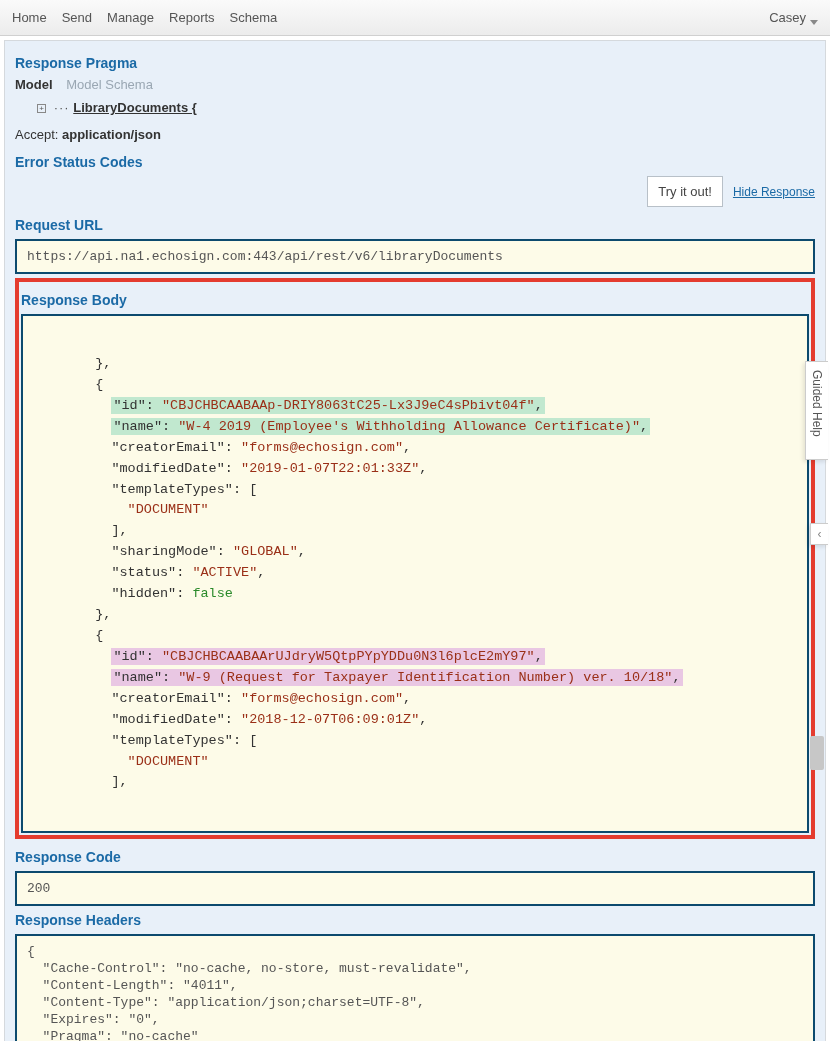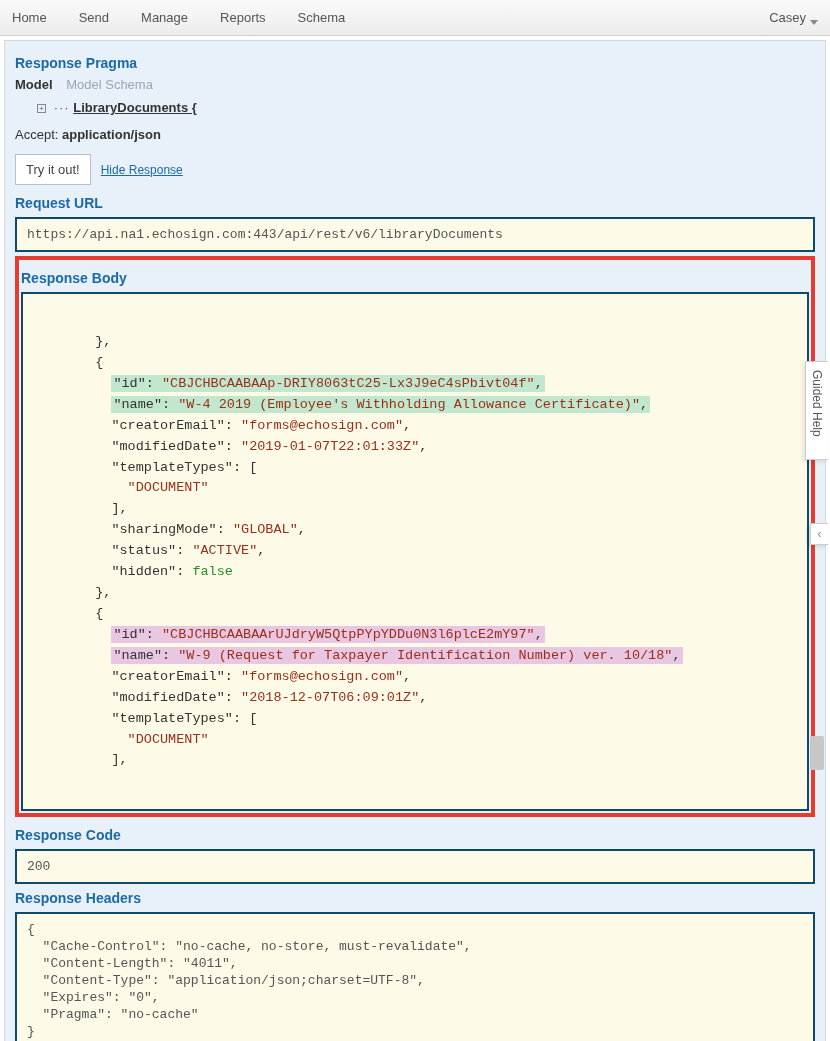--- a/index.html
+++ b/index.html
@@ -1,37 +1,37 @@
 <!DOCTYPE html>
 <html><head>
 <meta charset="utf-8">
 <style>
 * { box-sizing: border-box; margin: 0; padding: 0; }
 body { font-family: "Segoe UI", Arial, sans-serif; font-size: 13px; color: #333; background: #fff; width: 830px; }
 .topbar { display: flex; align-items: center; height: 36px; background: linear-gradient(#fafafa,#ececec); border-bottom: 1px solid #d0d0d0; padding: 0 12px; }
-.topbar .nav { display: flex; gap: 32px; }
+.topbar .nav { display: flex; gap: 15px; }
 .topbar .nav span { color: #555; cursor: pointer; }
 .topbar .spacer { flex: 1; }
 .topbar .user { color: #555; cursor: pointer; display: flex; align-items: flex-end; gap: 4px; }
 .caret-down { width: 0; height: 0; border-left: 4px solid transparent; border-right: 4px solid transparent; border-top: 5px solid #888; }
 .page { background: #e8f0f9; padding: 8px 10px 18px 10px; border: 1px solid #d5d9dd; margin: 4px; position: relative; }
 .sec-title { color: #1b6aa6; font-weight: 600; font-size: 14px; margin: 6px 0 6px 0; }
 .tabs { margin-bottom: 8px; }
 .tabs span { margin-right: 10px; text-align: right; }
 .tabs .inactive { color: #9aa7b3; }
 .tabs .active { color: #333; font-weight: 600; }
 .model-line { margin: 4px 0 12px 22px; }
 .expand-box { display:inline-block; border:1px solid #888; width:9px; height:9px; font-size:8px; line-height:8px; text-align:center; vertical-align:middle; margin-right:4px; color:#555;}
 .dots { letter-spacing: 1px; color:#555; }
 .model-name { font-weight: 700; text-decoration: underline; }
 .accept { margin: 10px 0 12px 0; }
 .accept b { font-weight: 700; }
 .error-show { margin: 2px 0 8px 0; }
 .error-show a { color: #1b6aa6; text-decoration: underline; font-size: 12px; }
-.try-row { display: flex; align-items: center; gap: 10px; margin-bottom: 10px; }
+.try-row { display: flex; align-items: center; gap: 10px; margin-bottom: 10px; justify-content: flex-end; }
 .try-btn { background: #fff; border: 1px solid #b8c0c8; padding: 7px 10px; font-size: 13px; cursor: pointer; color:#444; }
 .hide-link { color: #1b6aa6; text-decoration: underline; font-size: 12px; }
 .codebox { background: #fdfbe8; border: 2px solid #0c4a6e; padding: 8px 10px; font-family: Consolas, "Courier New", monospace; font-size: 13px; color: #555; white-space: pre; overflow-x: auto; }
 .codebox.small { line-height: 1.3; }
 .response-body-wrap { border: 4px solid #e43c2f; padding: 4px 2px 2px 2px; margin-top: 4px; }
 .response-body-wrap .sec-title { margin-left: 0; }
 .json-pre { font-family: Consolas, "Courier New", monospace; font-size: 13.5px; line-height: 1.55; padding-left: 46px; color:#333; }
 .json-pre .key { color: #333; }
 .json-pre .str { color: #9a2f17; }
 .json-pre .kw  { color: #2a8a2a; }
@@ -70,20 +70,21 @@
     <span class="expand-box">+</span>
     <span class="dots">···</span>
     <span class="model-name">LibraryDocuments {</span>
   </div>
 
   <div class="accept">
     <span>Accept:</span>
     <b>application/json</b>
   </div>
 
+  <div class="sec-title">Error Status Codes</div>
 
   <div class="try-row">
     <button class="try-btn">Try it out!</button>
     <a href="#" class="hide-link">Hide Response</a>
   </div>
 
   <div class="sec-title">Request URL</div>
   <div class="codebox">https://api.na1.echosign.com:443/api/rest/v6/libraryDocuments</div>
 
   <div class="response-body-wrap">

